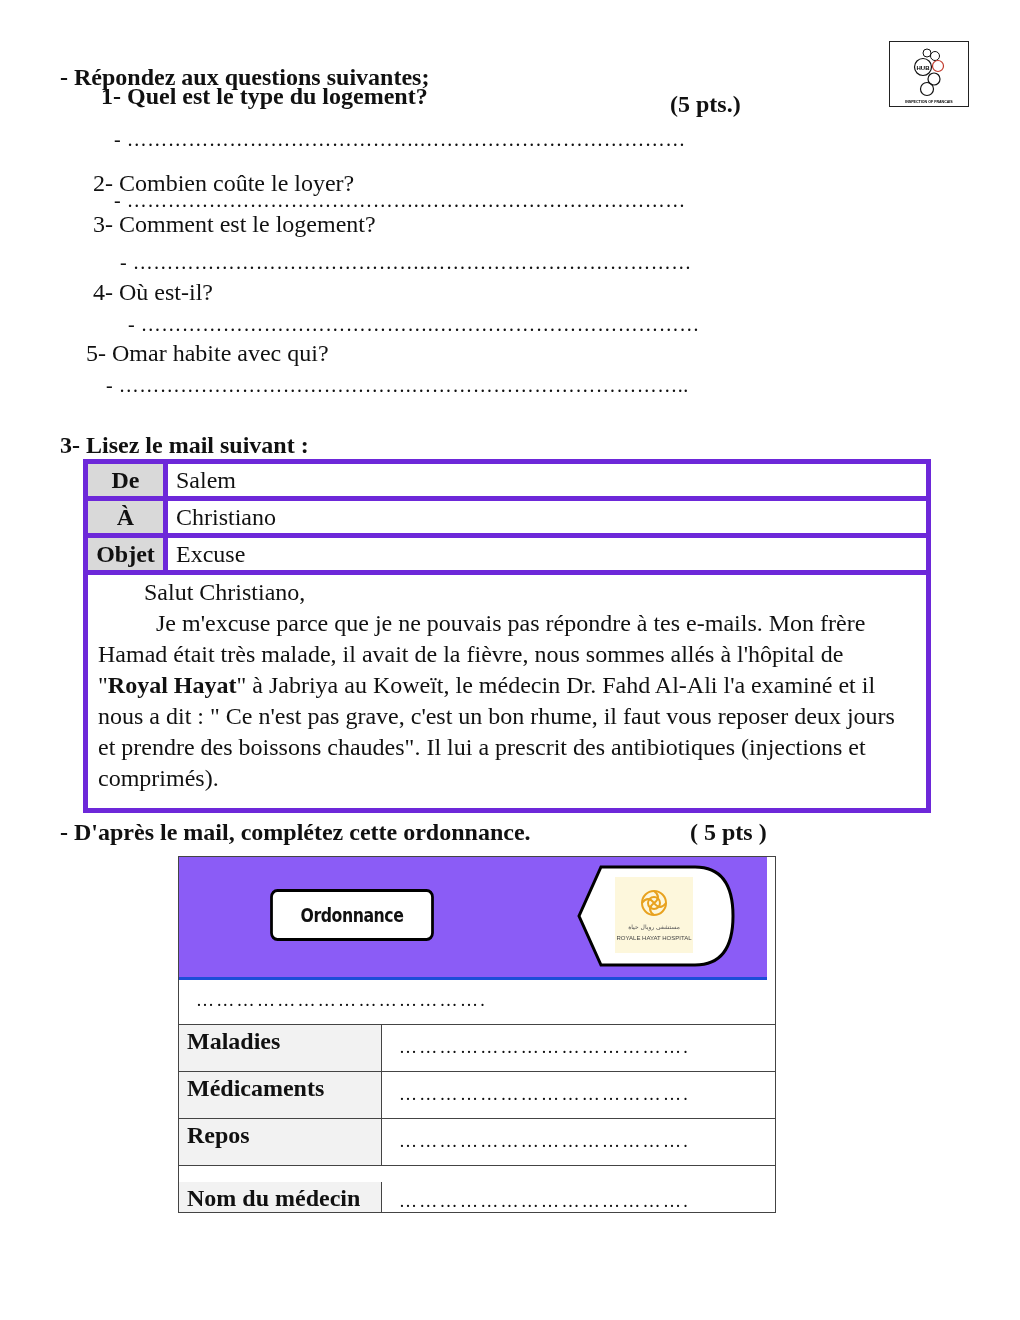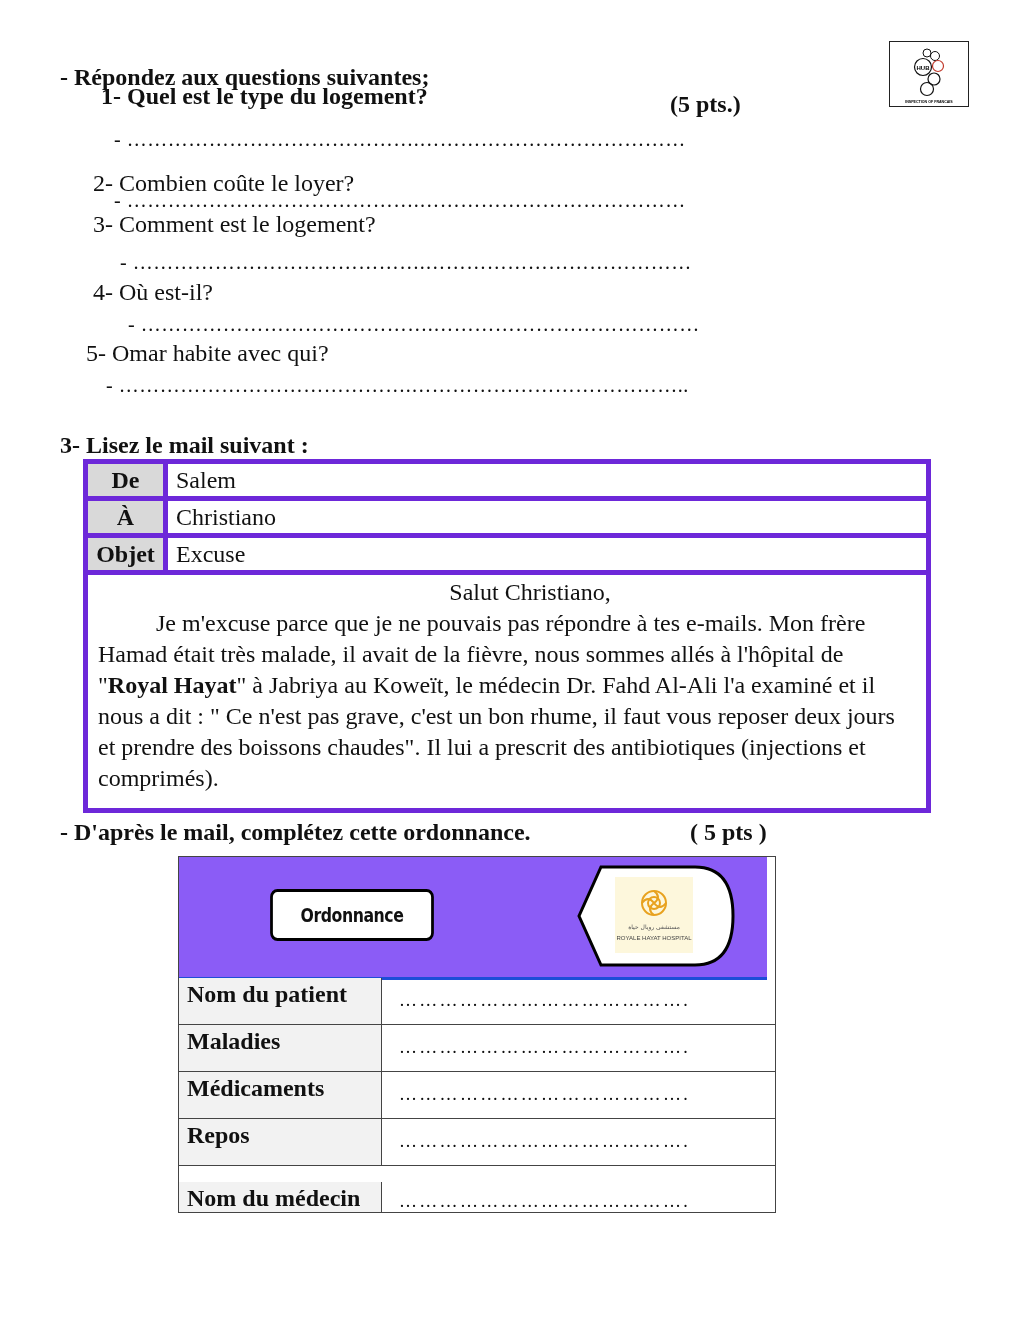--- a/index.html
+++ b/index.html
@@ -12,21 +12,21 @@
 
   
   .logo { left:889px; top:41px; width:78px; height:64px; border:1px solid #222; background:#fff; }
   .logo svg { display:block; }
 
   
   .mail { left:83px; top:459px; width:848px; border:1px solid #444; border-collapse:collapse; }
   .mail td { border:5px solid #6d28d9; font-size:24px; line-height:26px; padding:3px 8px; vertical-align:middle; }
   .mail td.lbl { background:#d9d9d9; font-weight:bold; text-align:center; width:67px; padding:3px 4px; }
   .mail td.body { padding:2px 10px 14px 10px; font-size:24px; line-height:31px; }
-  .indent1 { padding-left:46px; display:block;text-align:center; }
+  .indent1 { padding-left:46px; display:block; }
   .indent2 { text-indent:58px; }
 
   
   .ord { left:178px; top:856px; width:596px; height:355px; border:1px solid #444; }
   .ord-head { position:absolute; left:0; top:0; width:588px; height:120px; background:#8b5cf6; border-bottom:3px solid #1d4ed8; }
   .ord-title { position:absolute; left:84px; top:32px; width:172px; height:46px; border:3px solid #000; border-radius:8px; background:#fff;
                display:flex; align-items:center; justify-content:center;
                font-family:"DejaVu Sans Condensed","DejaVu Sans",sans-serif; font-weight:bold; font-size:19px; letter-spacing:-0.5px; transform:scaleX(0.92); }
   .ord-badge { position:absolute; left:398px; top:8px; width:160px; height:102px; }
   .ord-rows { position:absolute; left:0; top:121px; width:596px; }
@@ -109,21 +109,20 @@
           <circle r="6"></circle>
           <path d="M0 -12 Q8 -6 0 0 M12 0 Q6 8 0 0 M0 12 Q-8 6 0 0 M-12 0 Q-6 -8 0 0"></path>
         </g>
         <text x="77" y="64" font-size="6" text-anchor="middle" fill="#555" font-family="DejaVu Sans, sans-serif">مستشفى رويال حياة</text>
         <text x="77" y="75" font-size="6" text-anchor="middle" fill="#444" font-family="Liberation Sans, sans-serif">ROYALE HAYAT HOSPITAL</text>
       </svg>
     </div>
   </div>
   <div class="ord-rows">
     <div class="ord-row">
-      <div class="ord-lbl">Nom du patient</div>
       <div class="ord-val">…………………………………….</div>
     </div>
     <div class="ord-row">
       <div class="ord-lbl">Maladies</div>
       <div class="ord-val">…………………………………….</div>
     </div>
     <div class="ord-row">
       <div class="ord-lbl">Médicaments</div>
       <div class="ord-val">…………………………………….</div>
     </div>

